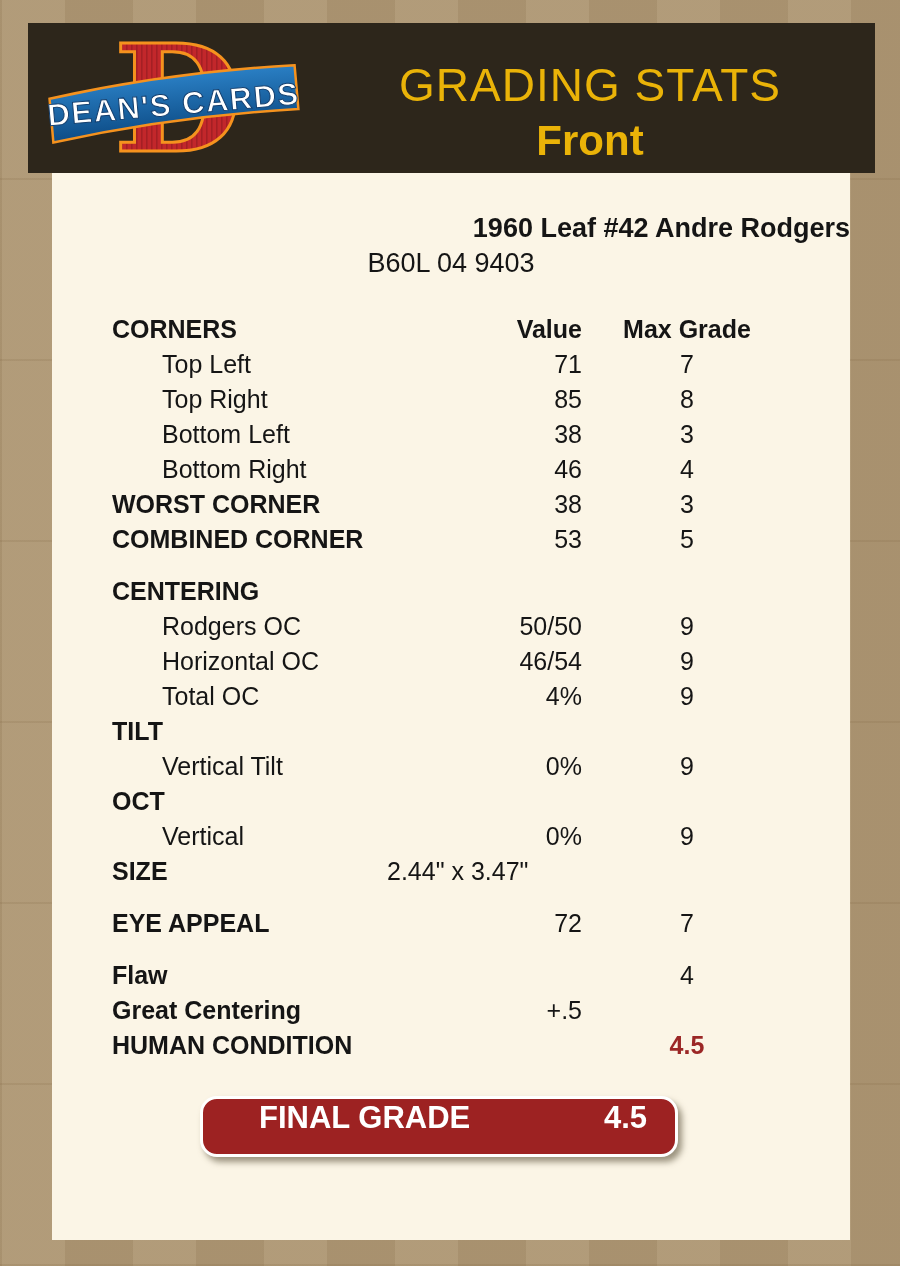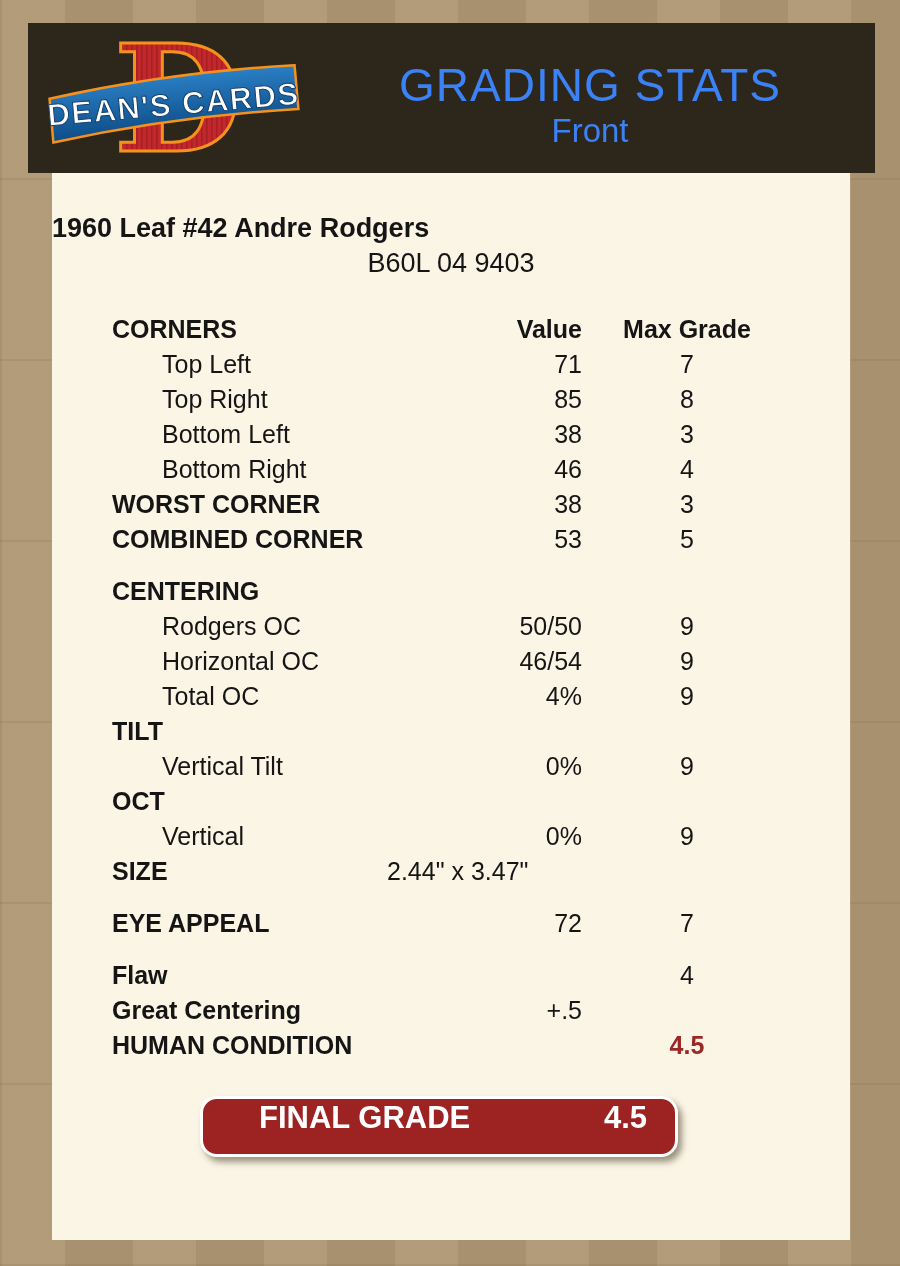--- a/index.html
+++ b/index.html
@@ -12,30 +12,30 @@
       repeating-linear-gradient(0deg, rgba(125,98,62,0.16) 0 2px, rgba(0,0,0,0) 2px 181px),
       repeating-linear-gradient(90deg, rgba(252,244,224,0.06) 0 65px, rgba(92,68,40,0.06) 65px 131px);
   }
   
   .header-bar{
     position:absolute;left:28px;top:23px;width:847px;height:150px;
     background:#2d261b;
   }
   .logo-wrap{position:absolute;left:18px;top:5px;width:258px;height:144px;}
   .title-block{
-    position:absolute;left:285px;right:8px;top:36px;text-align:center;color:#3b82f6;
+    position:absolute;left:285px;right:8px;top:36px;text-align:center;color:#eab308;
   }
   .h-title{font-size:46px;line-height:52px;letter-spacing:1px;font-weight:400;}
-  .h-sub{font-size:33px;line-height:40px;margin-top:0;font-weight:400;}
+  .h-sub{font-size:42px;line-height:40px;margin-top:10px;font-weight:700;}
   
   .panel{
     position:absolute;left:52px;top:173px;width:798px;height:1067px;
     background:#fbf5e6;color:#151515;
   }
-  .card-name{margin-top:38px;text-align:left;font-size:27px;line-height:35px;font-weight:bold;}
+  .card-name{margin-top:38px;text-align:right;font-size:27px;line-height:35px;font-weight:bold;}
   .card-code{text-align:center;font-size:27px;line-height:35px;}
   
   .gtable{margin:31px 0 0 60px;width:680px;}
   .trow{display:grid;grid-template-columns:330px 140px 210px;height:35px;align-items:center;font-size:25px;}
   .trow.thead{font-weight:bold;}
   .trow.bold .label{font-weight:bold;}
   .cell.label{text-align:left;white-space:nowrap;}
   .trow.indent .label{padding-left:50px;}
   .cell.value{text-align:right;white-space:nowrap;}
   .cell.max{text-align:center;}

